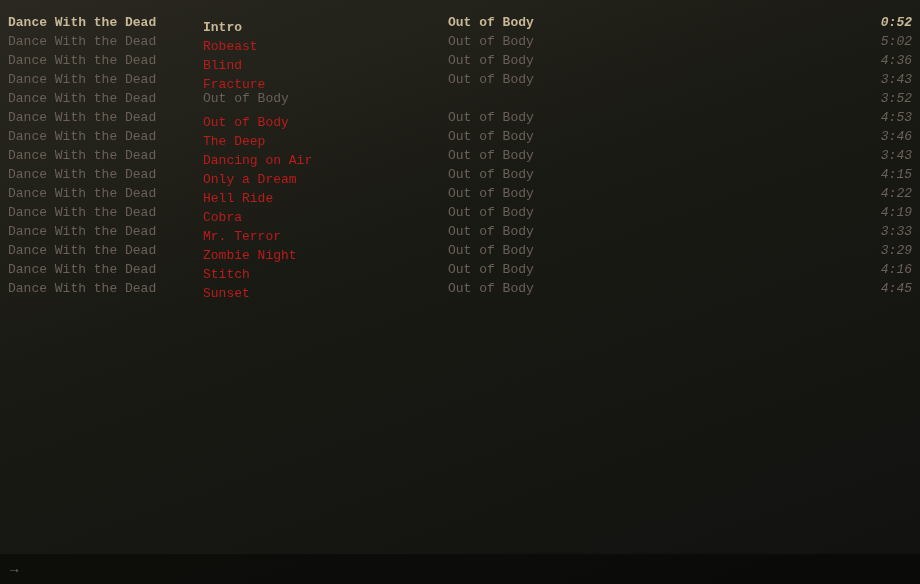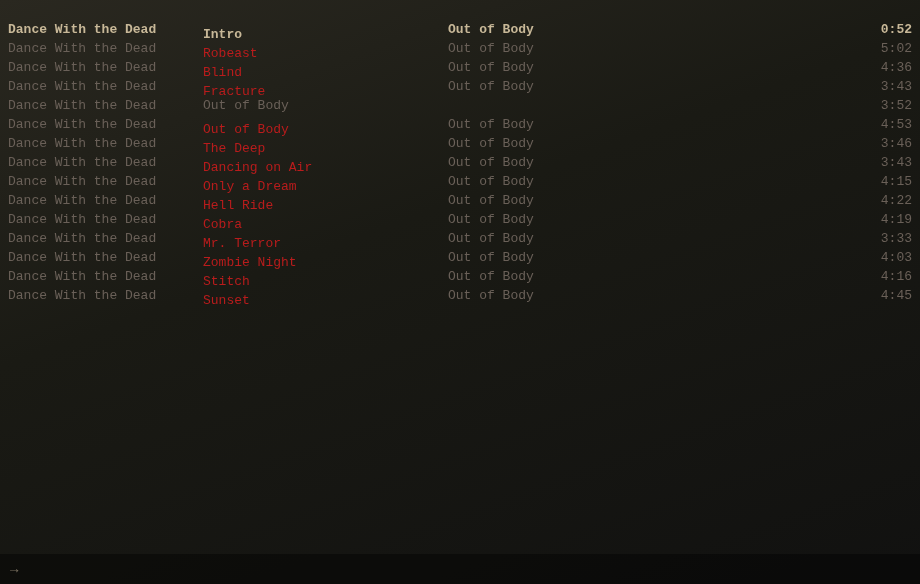--- a/index.html
+++ b/index.html
@@ -14,21 +14,21 @@
       background: linear-gradient(160deg, #2a2820 0%, #1a1a14 40%, #111110 100%);
       font-family: 'Courier New', Courier, monospace;
       color: #8a8070;
       font-size: 13px;
       overflow: hidden;
       position: relative;
     }
 
     .track-list {
       width: 100%;
-      padding: 20px 0;
+      padding: 13px 0;
     }
 
     .track-row {
       display: flex;
       align-items: center;
       padding: 2px 8px;
       height: 19px;
       cursor: pointer;
     }
 
@@ -70,20 +70,21 @@
 
     .col-album.header-album {
       color: #c8b898;
     }
 
     .col-duration {
       width: 60px;
       text-align: right;
       color: #6a6058;
       flex-shrink: 0;
+      font-style: italic;
     }
 
     .col-duration.header-duration {
       color: #c8b898;
     }
 
     .bottom-bar {
       position: absolute;
       bottom: 0;
       left: 0;
@@ -175,21 +176,21 @@
     <div class="track-row">
       <div class="col-artist">Dance With the Dead</div>
       <div class="col-title">Mr. Terror</div>
       <div class="col-album">Out of Body</div>
       <div class="col-duration">3:33</div>
     </div>
     <div class="track-row">
       <div class="col-artist">Dance With the Dead</div>
       <div class="col-title">Zombie Night</div>
       <div class="col-album">Out of Body</div>
-      <div class="col-duration">4:03</div>
+      <div class="col-duration">3:29</div>
     </div>
     <div class="track-row">
       <div class="col-artist">Dance With the Dead</div>
       <div class="col-title">Stitch</div>
       <div class="col-album">Out of Body</div>
       <div class="col-duration">4:16</div>
     </div>
     <div class="track-row">
       <div class="col-artist">Dance With the Dead</div>
       <div class="col-title">Sunset</div>

